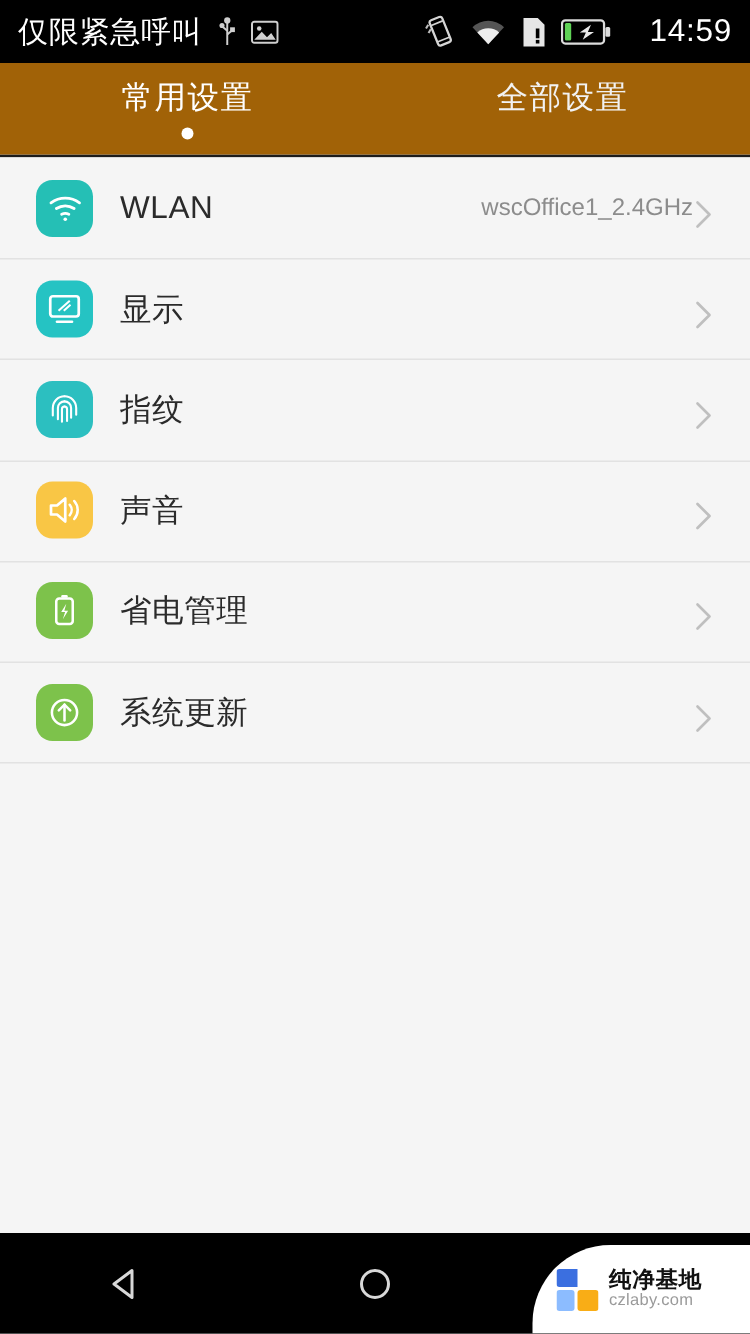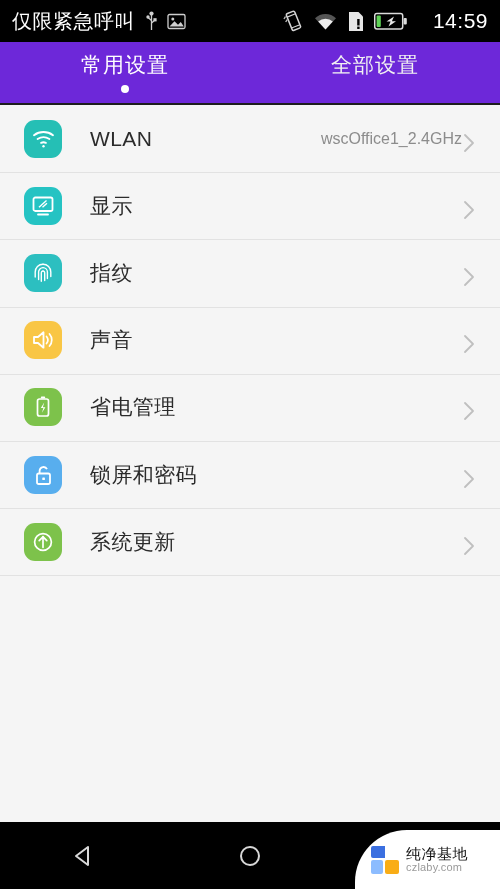--- a/index.html
+++ b/index.html
@@ -18,21 +18,21 @@
   }
   .sb-carrier { font-size: 20px; letter-spacing: .5px; white-space: nowrap; }
   .sb-left-icons { display: flex; align-items: center; gap: 9px; margin-left: 10px; }
   .sb-spacer { flex: 1; }
   .sb-right { display: flex; align-items: center; gap: 10px; }
   .sb-time { font-size: 21px; letter-spacing: .5px; margin-left: 25px; }
   .ico { display: inline-flex; align-items: center; justify-content: center; }
 
   
   .tabs {
-    height: 61px; background: #6d28d9;
+    height: 61px; background: #a16207;
     display: flex; align-items: flex-start; position: relative;
   }
   .tab {
     flex: 1; text-align: center; color: #fff; font-size: 21px;
     padding-top: 9px; position: relative; letter-spacing: 1px;
   }
   .tab.inactive { color: #f2f2f2; }
   .tab .dot {
     position: absolute; left: 50%; transform: translateX(-50%);
     bottom: -14px; width: 8px; height: 8px; border-radius: 50%; background: #fff;
@@ -52,21 +52,21 @@
   }
   .list::after {
     content: ""; display: block; height: 1px; background: #e2e2e2;
     margin-left: 0;
   }
   .row-icon {
     width: 38px; height: 38px; border-radius: 11px;
     display: flex; align-items: center; justify-content: center; flex: 0 0 auto;
   }
   .row-label {
-    margin-left: 28px; font-size: 21px; color: #2b2b2b; letter-spacing: .4px;
+    margin-left: 18px; font-size: 21px; color: #2b2b2b; letter-spacing: .4px;
     white-space: nowrap;
   }
   .row-spacer { flex: 1; }
   .row-value { font-size: 16px; color: #8c8c8c; white-space: nowrap; }
   .chev { width: 14px; height: 14px; flex: 0 0 auto; margin-right: 10px; }
   .chev svg { display: block; }
 
   
   .navbar {
     position: absolute; left: 0; bottom: 0; width: 500px; height: 67px;
@@ -76,21 +76,21 @@
 
   
   .watermark {
     position: absolute; right: 0; bottom: 0;
     width: 145px; height: 59px; background: #fff;
     border-top-left-radius: 52px;
     display: flex; align-items: center; padding-left: 16px; gap: 7px;
   }
   .wm-logo { width: 28px; height: 28px; position: relative; flex: 0 0 auto; }
   .wm-text { display: flex; flex-direction: column; line-height: 1.05; }
-  .wm-title { font-size: 15px; font-weight: normal; color: #111; letter-spacing: .5px; }
+  .wm-title { font-size: 15px; font-weight: bold; color: #111; letter-spacing: .5px; }
   .wm-url { font-size: 11px; color: #9a9a9a; letter-spacing: .2px; }
 </style>
 </head>
 <body>
 
 <div class="phone">
 
   <div class="statusbar">
     <span class="sb-carrier">仅限紧急呼叫</span>
     <span class="sb-left-icons">
@@ -256,37 +256,20 @@
       <span class="row-label">省电管理</span>
       <span class="row-spacer"></span>
       <span class="row-value"></span>
       <span class="chev">
         <svg width="14" height="22" viewBox="0 0 14 22">
             <path d="M3 3 L11 11 L3 19" fill="none" stroke="#bfbfbf" stroke-width="1.8" stroke-linecap="round" stroke-linejoin="round"></path>
           </svg>
       </span>
     </div>
 
-    <div class="row">
-      <div class="row-icon" style="background:#58aeee">
-        <svg width="22" height="24" viewBox="0 0 22 24" fill="none" stroke="#fff" stroke-width="1.8">
-          <rect x="5" y="10.5" width="13" height="10.5" rx="1.8"></rect>
-          <path d="M7.6 10.5 V7.6 A3.9 3.9 0 0 1 15 6.2"></path>
-          <rect x="10.3" y="14.4" width="2.6" height="2.6" rx="0.6" fill="#fff" stroke="none"></rect>
-        </svg>
-      </div>
-      <span class="row-label">锁屏和密码</span>
-      <span class="row-spacer"></span>
-      <span class="row-value"></span>
-      <span class="chev">
-        <svg width="14" height="22" viewBox="0 0 14 22">
-            <path d="M3 3 L11 11 L3 19" fill="none" stroke="#bfbfbf" stroke-width="1.8" stroke-linecap="round" stroke-linejoin="round"></path>
-          </svg>
-      </span>
-    </div>
 
     <div class="row">
       <div class="row-icon" style="background:#7dc24b">
         <svg width="24" height="24" viewBox="0 0 24 24" fill="none" stroke="#fff" stroke-width="1.7" stroke-linecap="round">
           <circle cx="12" cy="12" r="8.4"></circle>
           <line x1="12" y1="17.3" x2="12" y2="6.9"></line>
           <path d="M8.2 10.6 L12 6.8 L15.8 10.6"></path>
         </svg>
       </div>
       <span class="row-label">系统更新</span>

